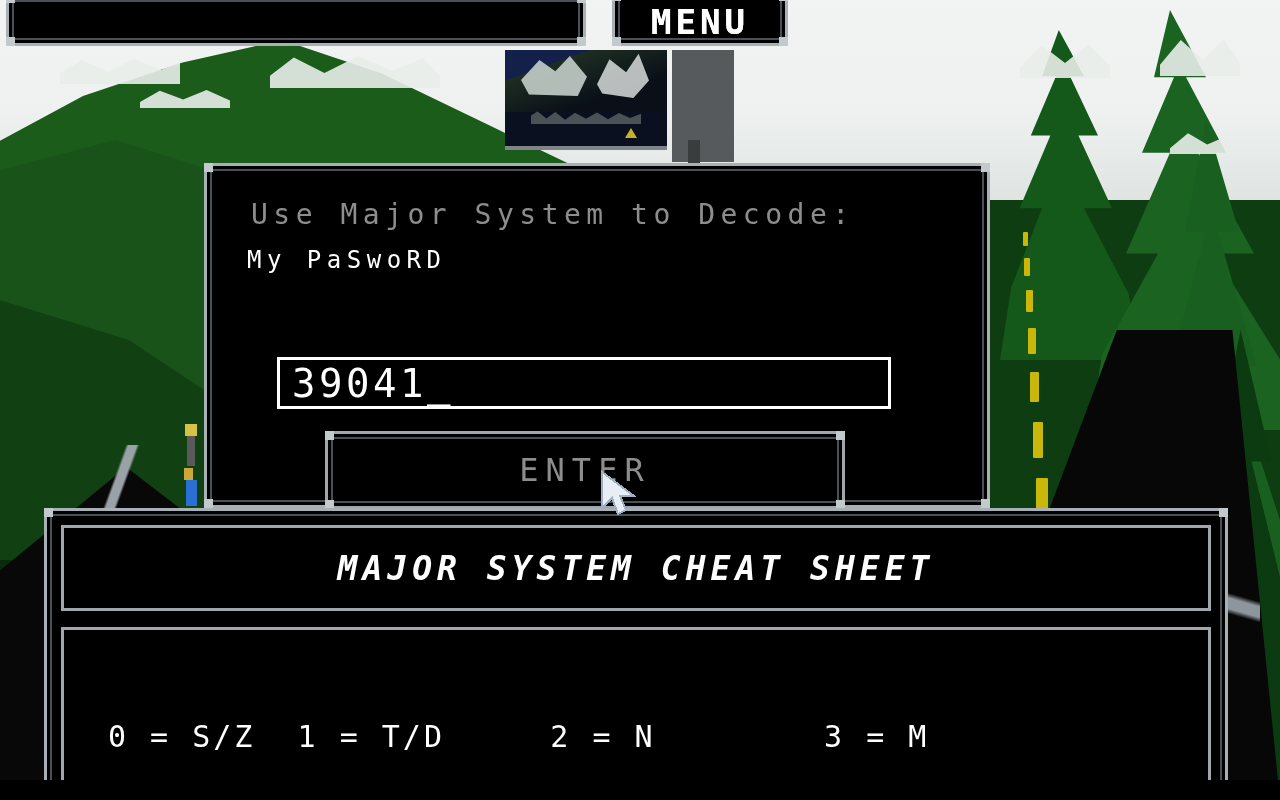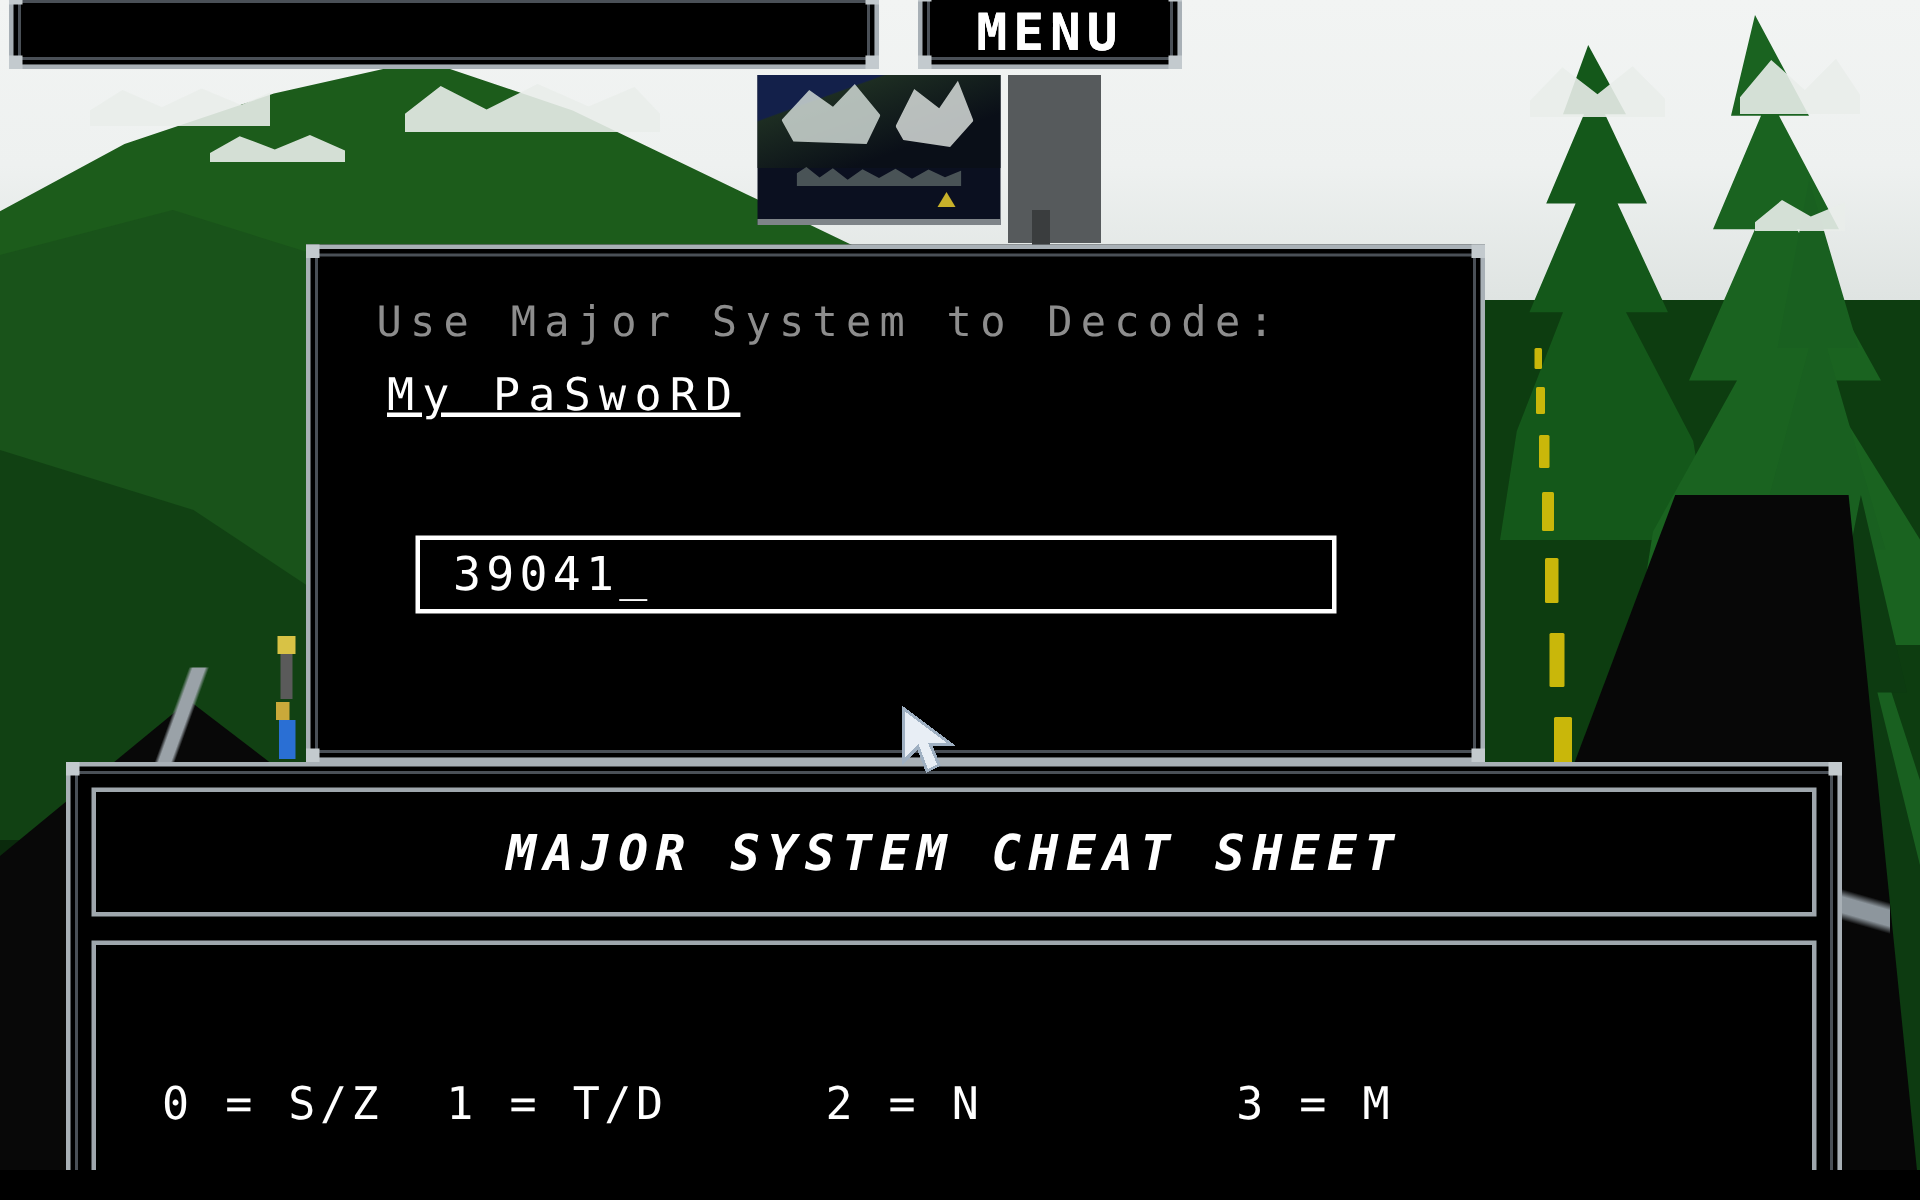--- a/index.html
+++ b/index.html
@@ -141,30 +141,30 @@
     text-shadow:0 0 0 #fff; padding-top:6px;
   }
 
   
   #decode-panel { left:204px; top:163px; width:786px; height:345px; }
   .prompt-label {
     position:absolute; left:44px; top:32px;
     color:#8d8d8d; font-size:28px; letter-spacing:5.5px; white-space:nowrap;
   }
   .prompt-word {
-    position:absolute; left:51px; top:80px;
-    color:#ffffff; font-size:30px; letter-spacing:5.5px; white-space:nowrap;text-decoration:underline;
+    position:absolute; left:40px; top:80px;
+    color:#ffffff; font-size:24px; letter-spacing:5.5px; white-space:nowrap;
   }
   #answer-field {
     position:absolute; left:70px; top:191px; width:614px; height:52px;
     background:#000; border:3px solid #ffffff;
     display:flex; align-items:center;
   }
   #answer-field .val {
-    color:#ffffff; font-size:31px; letter-spacing:3.5px; padding-left:22px; white-space:nowrap;
+    color:#ffffff; font-size:39px; letter-spacing:3.5px; padding-left:12px; white-space:nowrap;
   }
   #enter-btn {
     position:absolute; left:118px; top:265px; width:520px; height:78px;
     background:#000; border:3px solid #9fa7ad;
     box-shadow: inset 0 0 0 3px #000, inset 0 0 0 5px #4a5057, inset 0 0 0 8px #000;
   }
   #enter-btn .k { position:absolute; width:9px; height:9px; background:#c3cace; }
   #enter-btn .k1{ left:-3px; top:-3px; } #enter-btn .k2{ right:-3px; top:-3px; }
   #enter-btn .k3{ left:-3px; bottom:-3px; } #enter-btn .k4{ right:-3px; bottom:-3px; }
   #enter-btn .lbl {
@@ -275,20 +275,27 @@
       <span class="c-br"></span>
 
     <div class="prompt-label">Use Major System to Decode:</div>
 
     <div class="prompt-word">My PaSwoRD</div>
 
     <div id="answer-field">
       <span class="val">39041_</span>
     </div>
 
+    <div id="enter-btn">
+      <span class="k k1"></span>
+        <span class="k k2"></span>
+      <span class="k k3"></span>
+        <span class="k k4"></span>
+      <span class="lbl">ENTER</span>
+    </div>
   </div>
 
   <div class="panel" id="cheat-outer">
     <span class="c-bl"></span>
       <span class="c-br"></span>
 
     <div id="cheat-title-box">
       <span class="lbl">MAJOR SYSTEM CHEAT SHEET</span>
     </div>
 

